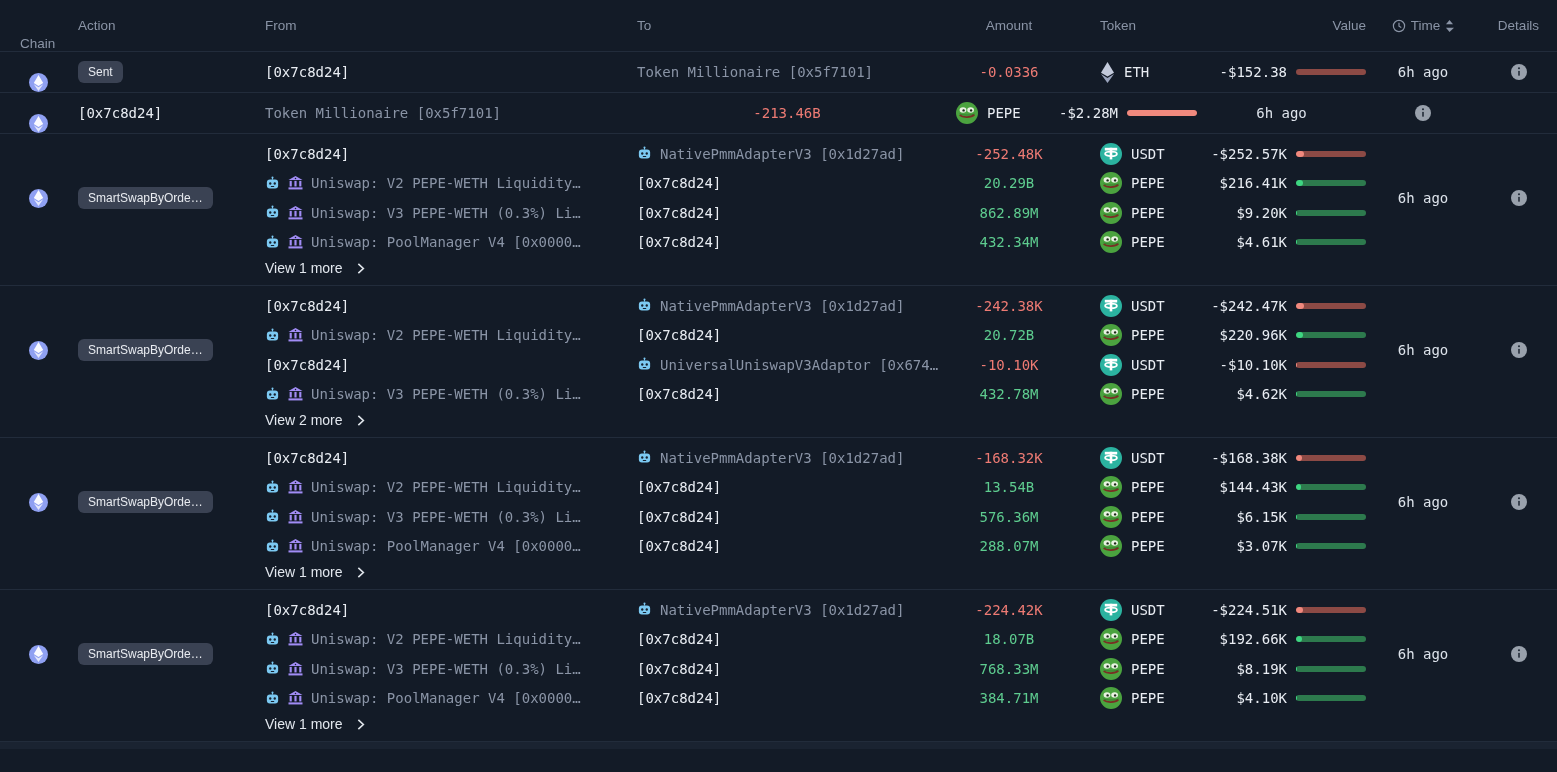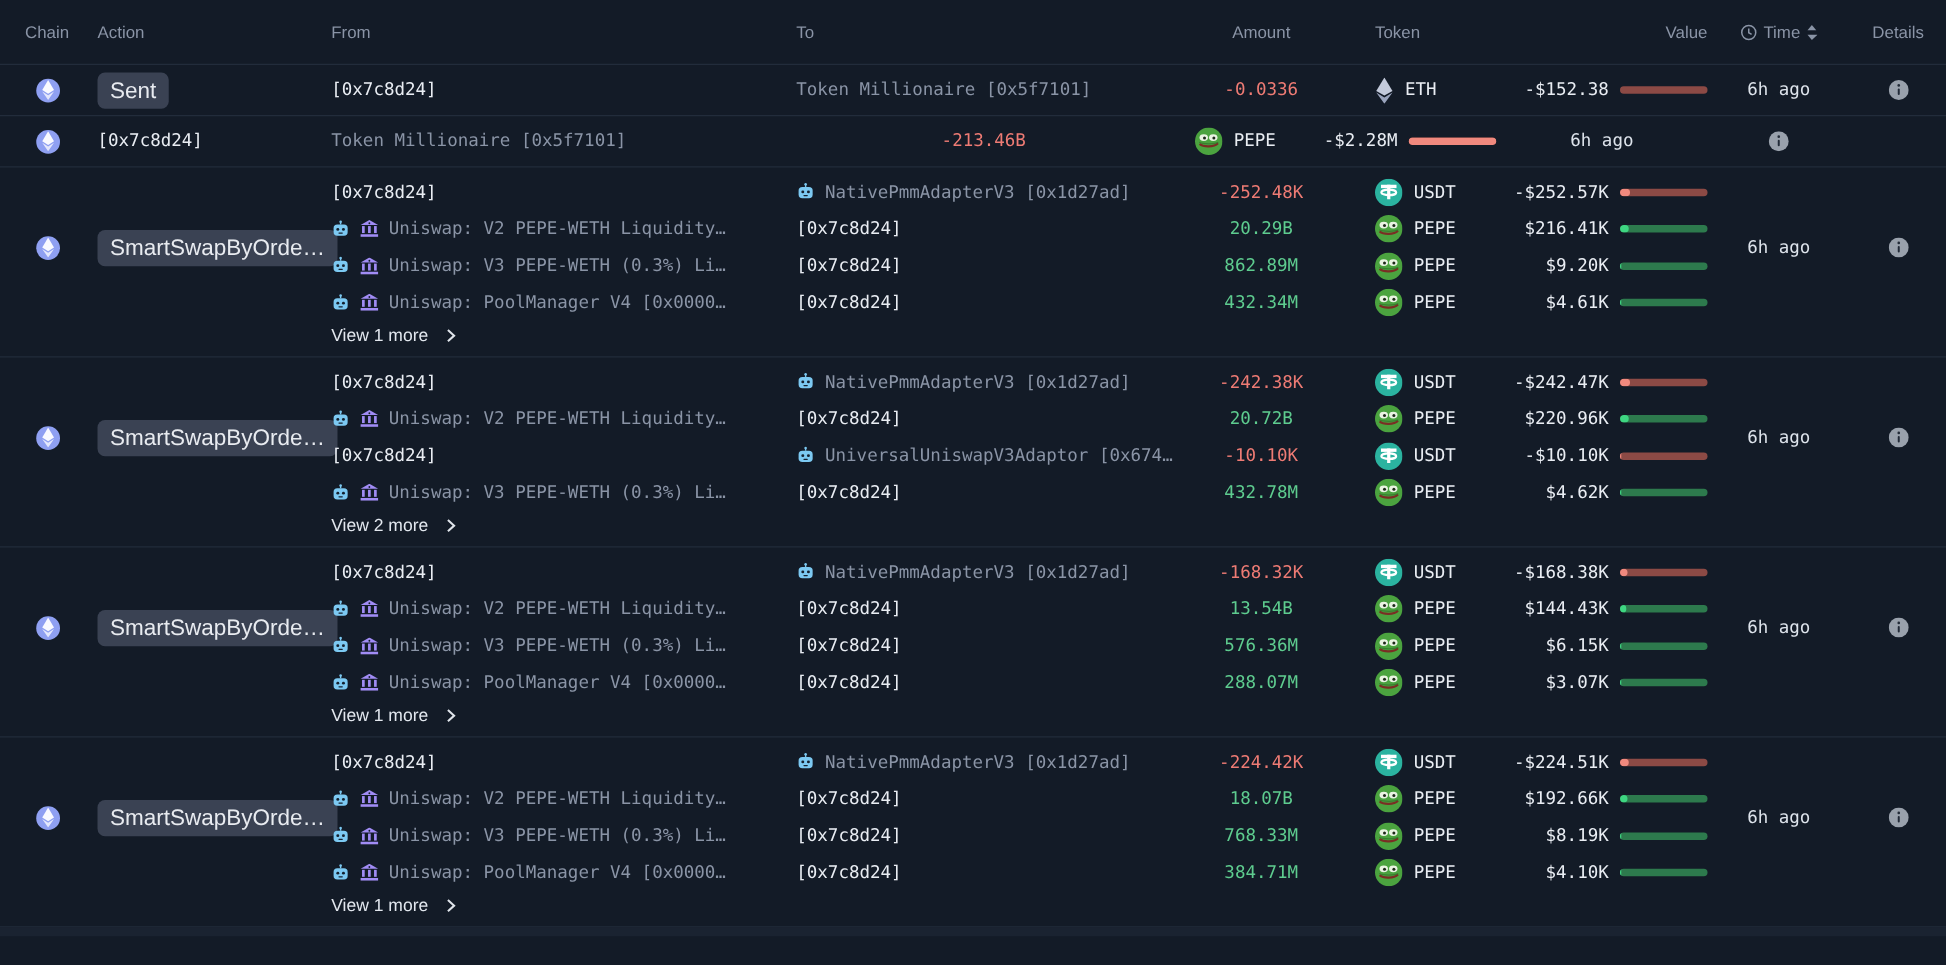--- a/index.html
+++ b/index.html
@@ -13,21 +13,21 @@
     display:grid;
     grid-template-columns:78px 187px 372px 300px 144px 116px 169px 114px 77px;
     border-bottom:1px solid #222c3b;
   }
   .cell { display:flex; align-items:center; min-width:0; white-space:nowrap; }
   
   .hdr { height:52px; font-family:"Liberation Sans", sans-serif; font-size:13.5px; color:#8a94a6; }
   .hdr .cell { overflow:visible; }
   .hdr .c-chain { padding-left:20px; }
   
-  .c-chain { padding-left:29px; }
+  .c-chain { padding-left:29px;align-items:flex-end; }
   .c-action {}
   .c-from, .c-to { gap:8px; }
   .c-amount { justify-content:center; }
   .c-token { padding-left:19px; gap:9px; }
   .c-value { justify-content:flex-end; gap:9px; }
   .c-time { justify-content:center; gap:5px;align-items:center; }
   .c-details { justify-content:center; }
   
   .simple { height:41px; }
   
@@ -48,21 +48,21 @@
   
   .addr { color:#e9edf3; }
   .named { color:#8a94a6; }
   .pos { color:#5ecc8f; }
   .neg { color:#ee7b74; }
   .val { color:#e9edf3;text-align:center; }
   .time-txt { color:#dde3eb; }
   
   .badge {
     background:#3a4253; color:#e8ebf0;
-    font-family:"Liberation Sans", sans-serif; font-size:18px;
+    font-family:"Liberation Sans", sans-serif; font-size:12px;
     padding:4px 10px; border-radius:6px; white-space:nowrap;
   }
   
   .chain-badge {
     width:19px; height:19px; border-radius:50%; background:#8fa0f2;
     display:flex; align-items:center; justify-content:center; flex:none;
   }
   
   .bar { width:70px; height:6px; border-radius:3px; overflow:hidden; flex:none; }
   .bar.bneg { background:#8c4a45; }

